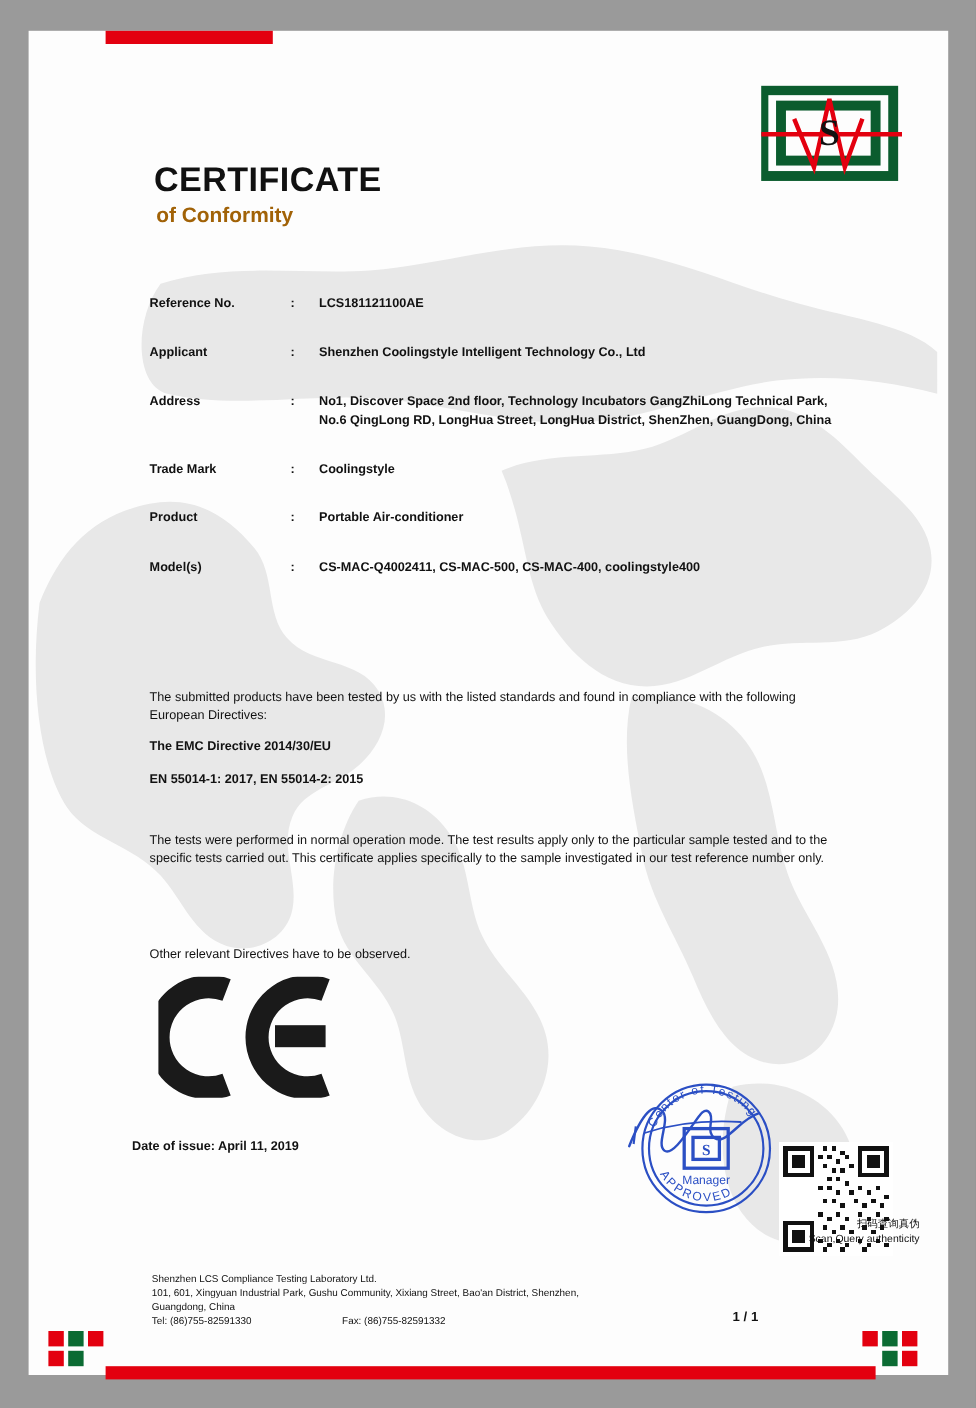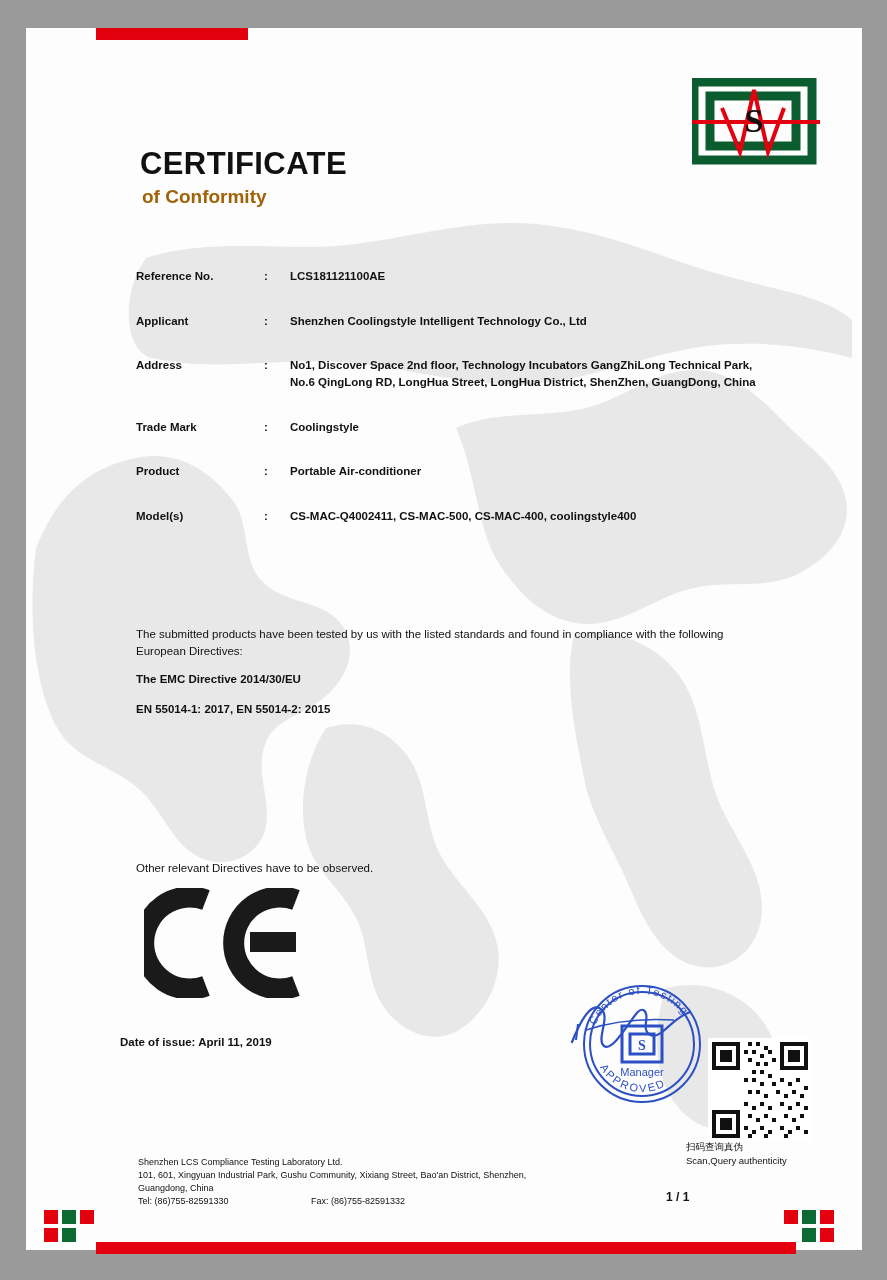--- a/index.html
+++ b/index.html
@@ -154,23 +154,23 @@
   }
 
   
   .qr {
     position: absolute;
     left: 682px; top: 1010px;
     width: 104px; height: 104px;
   }
   .qr-caption {
     position: absolute;
-    left: 660px; top: 1112px;
+    left: 660px; top: 1078px;
     width: 150px;
-    text-align: left;
+    text-align: right;
     font-size: 9.5px;
     color: #111;
     line-height: 1.5;
   }
 
   
   .footer {
     position: absolute;
     left: 112px; top: 1128px;
     font-size: 9px;
@@ -250,20 +250,21 @@
       <div class="row">
         <div class="label">Model(s)</div>
         <div class="colon">:</div>
         <div class="value">CS-MAC-Q4002411, CS-MAC-500, CS-MAC-400, coolingstyle400</div>
       </div>
     </div>
 
     <div class="body-text p1">The submitted products have been tested by us with the listed standards and found in compliance with the following European Directives:</div>
     <div class="body-text p-directive">The EMC Directive 2014/30/EU</div>
     <div class="body-text p-standards">EN 55014-1: 2017, EN 55014-2: 2015</div>
+    <div class="body-text p2">The tests were performed in normal operation mode. The test results apply only to the particular sample tested and to the specific tests carried out. This certificate applies specifically to the sample investigated in our test reference number only.</div>
     <div class="body-text p4">Other relevant Directives have to be observed.</div>
 
     <svg class="ce" viewBox="0 0 170 110">
       <path d="M62 12 A46 46 0 1 0 62 98" fill="none" stroke="#1a1a1a" stroke-width="21"></path>
       <path d="M152 12 A46 46 0 1 0 152 98" fill="none" stroke="#1a1a1a" stroke-width="21"></path>
       <rect x="106" y="44" width="46" height="20" fill="#1a1a1a"></rect>
     </svg>
 
     <div class="date">Date of issue: April 11, 2019</div>
 

